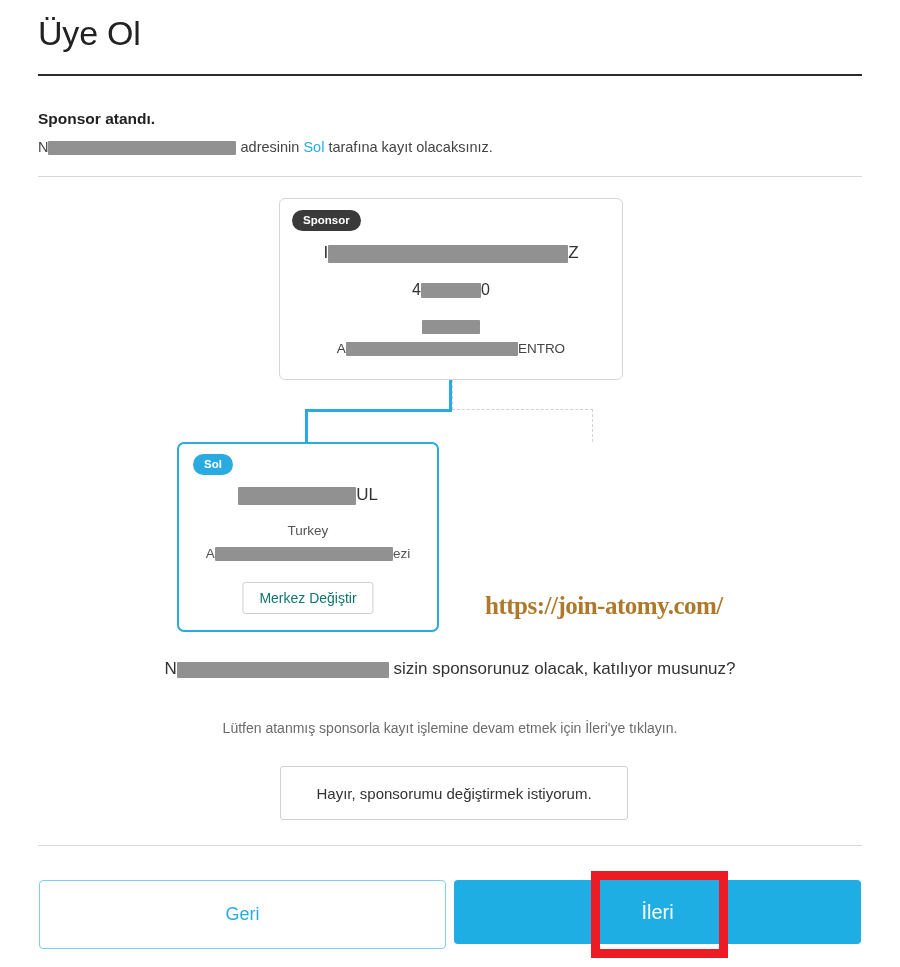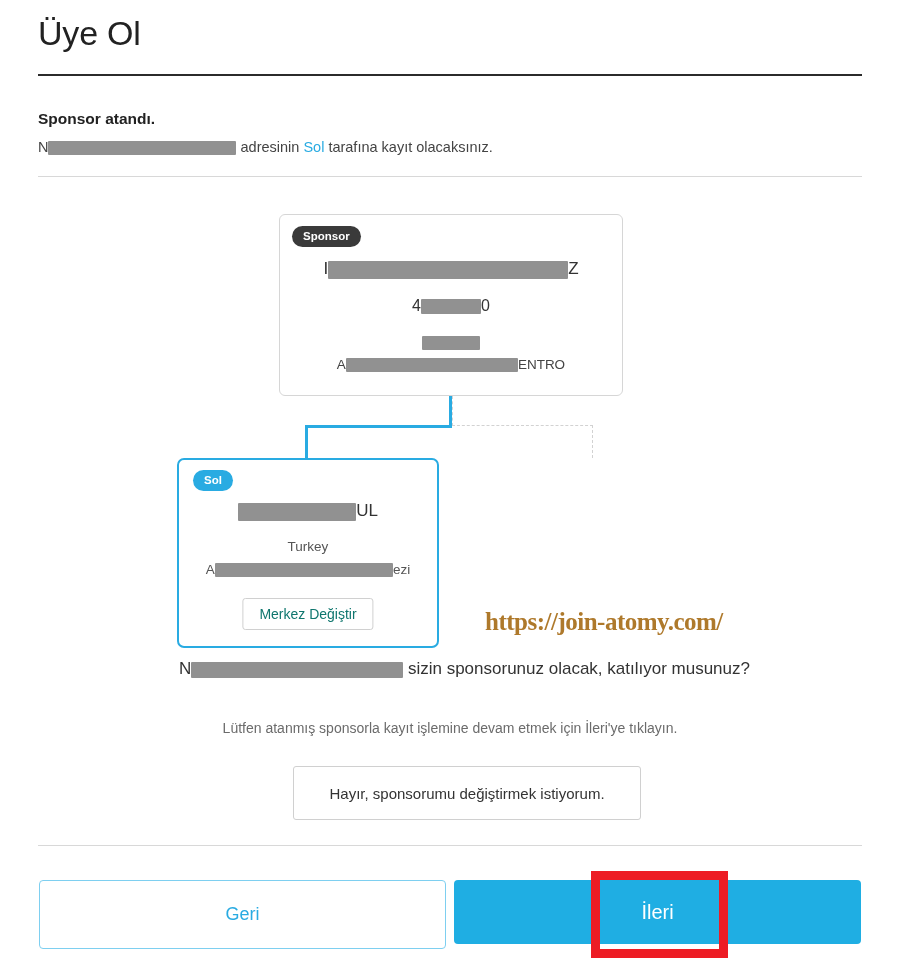--- a/index.html
+++ b/index.html
@@ -66,21 +66,21 @@
 
   
   .redact {
     display: inline-block;
     background: #919191;
     vertical-align: middle;
     border-radius: 1px;
   }
 
   
-  .tree { position: absolute; left: 0; top: 16px; width: 900px; height: 660px; }
+  .tree { position: absolute; left: 0; top: 0; width: 900px; height: 660px; }
 
   .card {
     position: absolute;
     box-sizing: border-box;
     background: #ffffff;
   }
   .card-sponsor {
     left: 279px; top: 198px;
     width: 344px; height: 182px;
     border: 1px solid #d6d6d6;
@@ -167,38 +167,38 @@
   
   .conn { position: absolute; background: #29ABE2; }
   .conn-dot { position: absolute; }
 
   
   .question {
     position: absolute;
     left: 150px;
     top: 655px;
     width: 600px;
-    text-align: right;
+    text-align: center;
     font-size: 17px;
     color: #333333;
     line-height: 27px;
   }
   .hint {
     position: absolute;
     left: 150px;
     top: 720px;
     width: 600px;
     text-align: center;
     font-size: 14px;
     color: #6b6b6b;
   }
 
   .btn-no {
     position: absolute;
-    left: 293px;
+    left: 280px;
     top: 766px;
     width: 348px;
     height: 54px;
     box-sizing: border-box;
     background: #ffffff;
     border: 1px solid #d0d0d0;
     border-radius: 3px;
     font-family: inherit;
     font-size: 15px;
     color: #333333;

